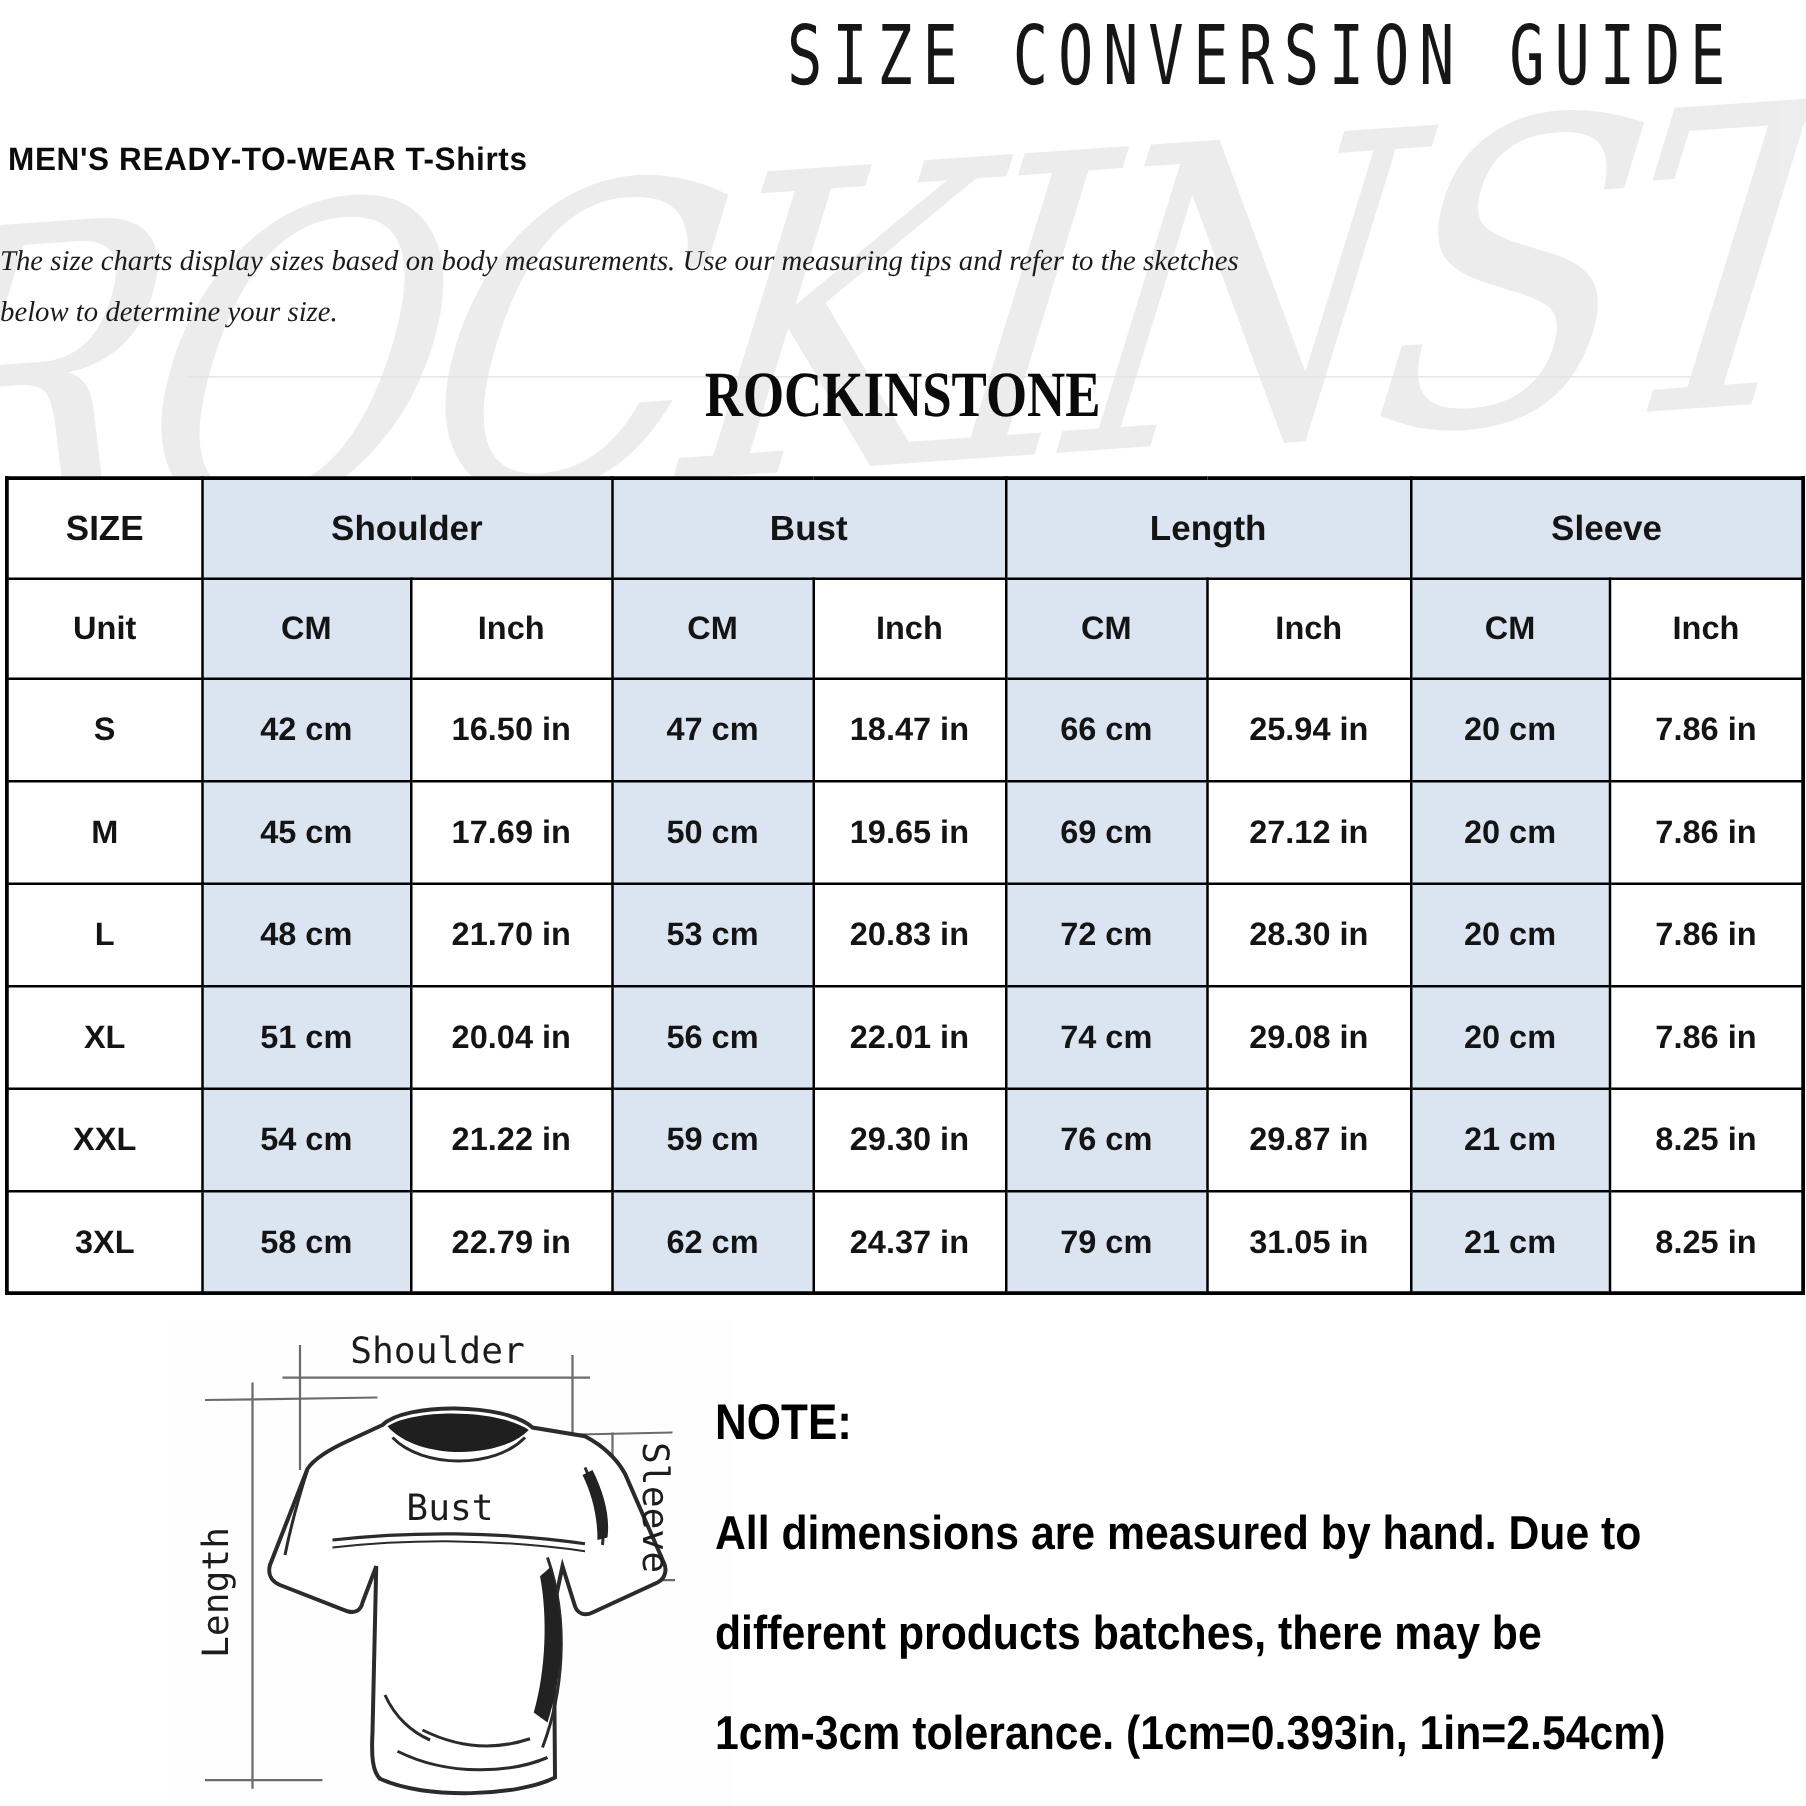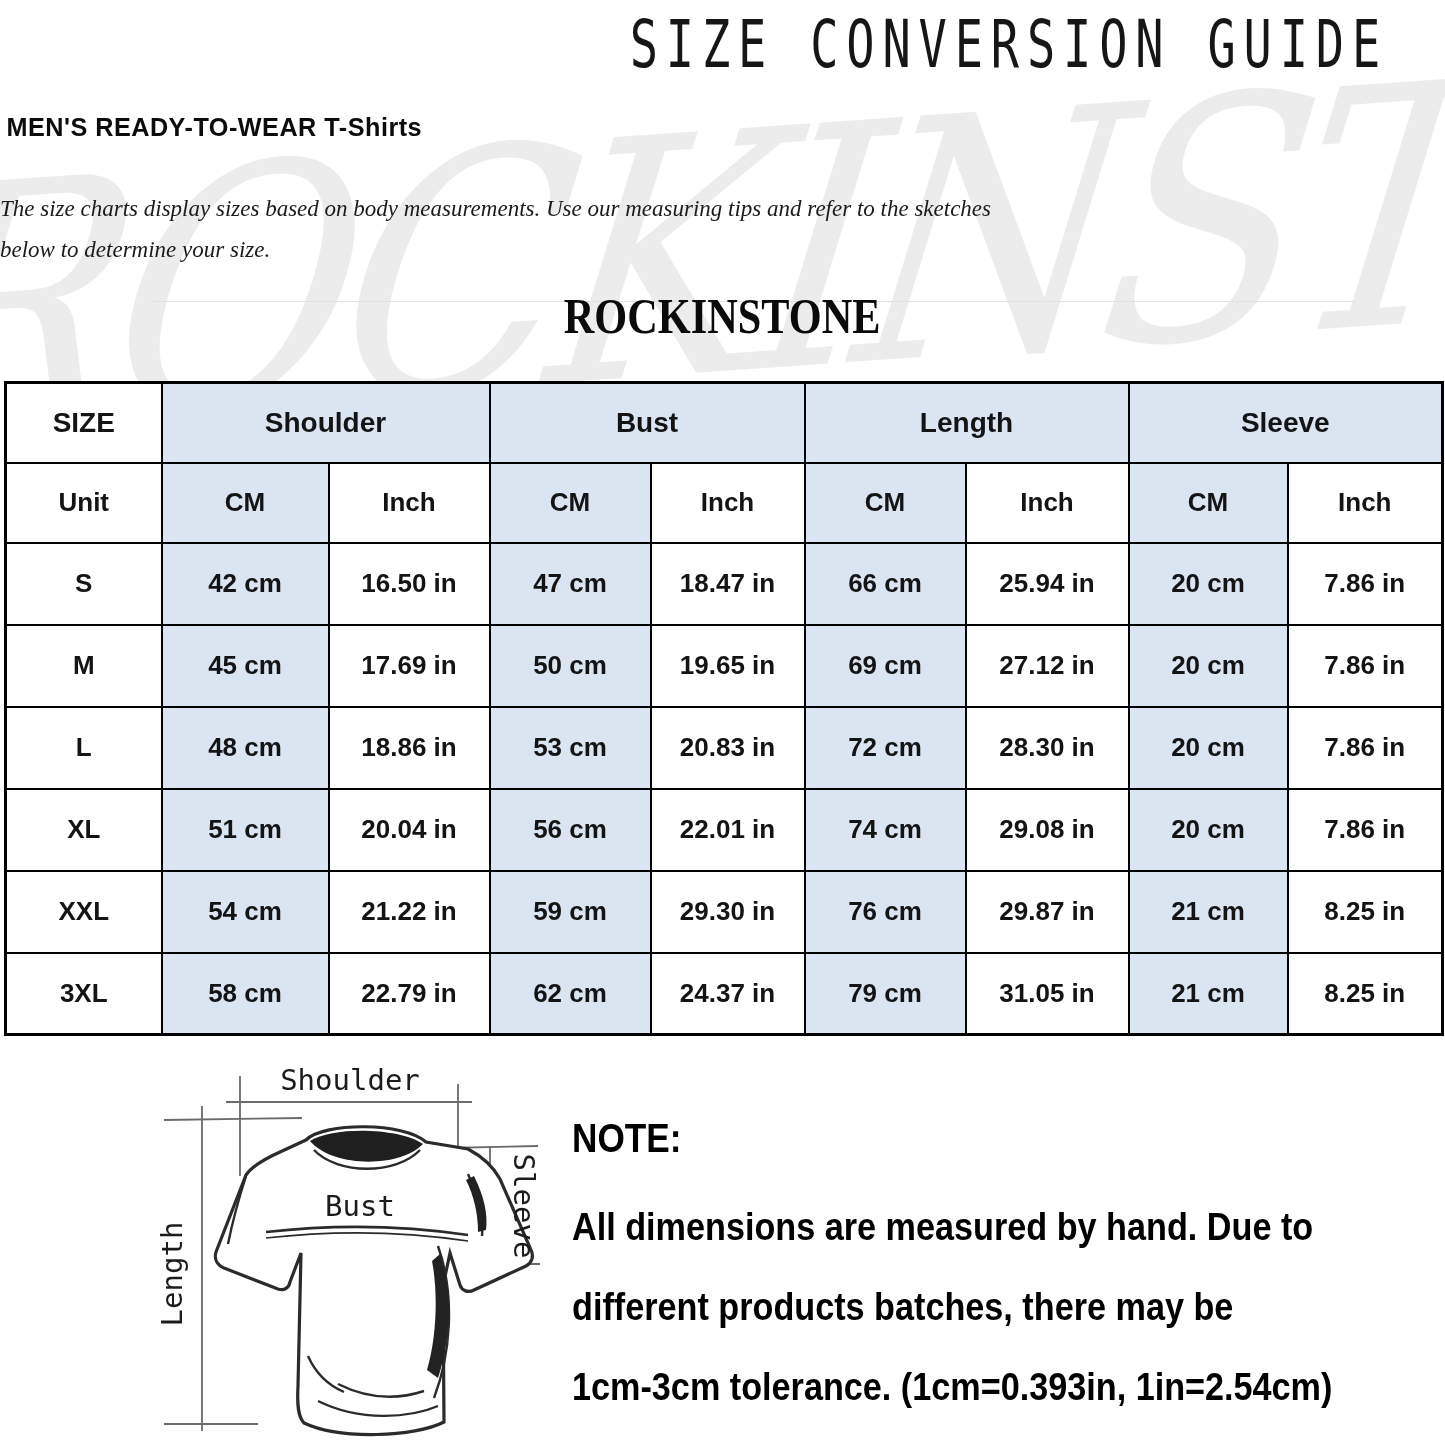--- a/index.html
+++ b/index.html
@@ -187,21 +187,21 @@
     <td class="blue">50 cm</td>
     <td>19.65 in</td>
     <td class="blue">69 cm</td>
     <td>27.12 in</td>
     <td class="blue">20 cm</td>
     <td>7.86 in</td>
   </tr>
   <tr class="r-data">
     <td>L</td>
     <td class="blue">48 cm</td>
-    <td>18.86 in</td>
+    <td>21.70 in</td>
     <td class="blue">53 cm</td>
     <td>20.83 in</td>
     <td class="blue">72 cm</td>
     <td>28.30 in</td>
     <td class="blue">20 cm</td>
     <td>7.86 in</td>
   </tr>
   <tr class="r-data">
     <td>XL</td>
     <td class="blue">51 cm</td>

